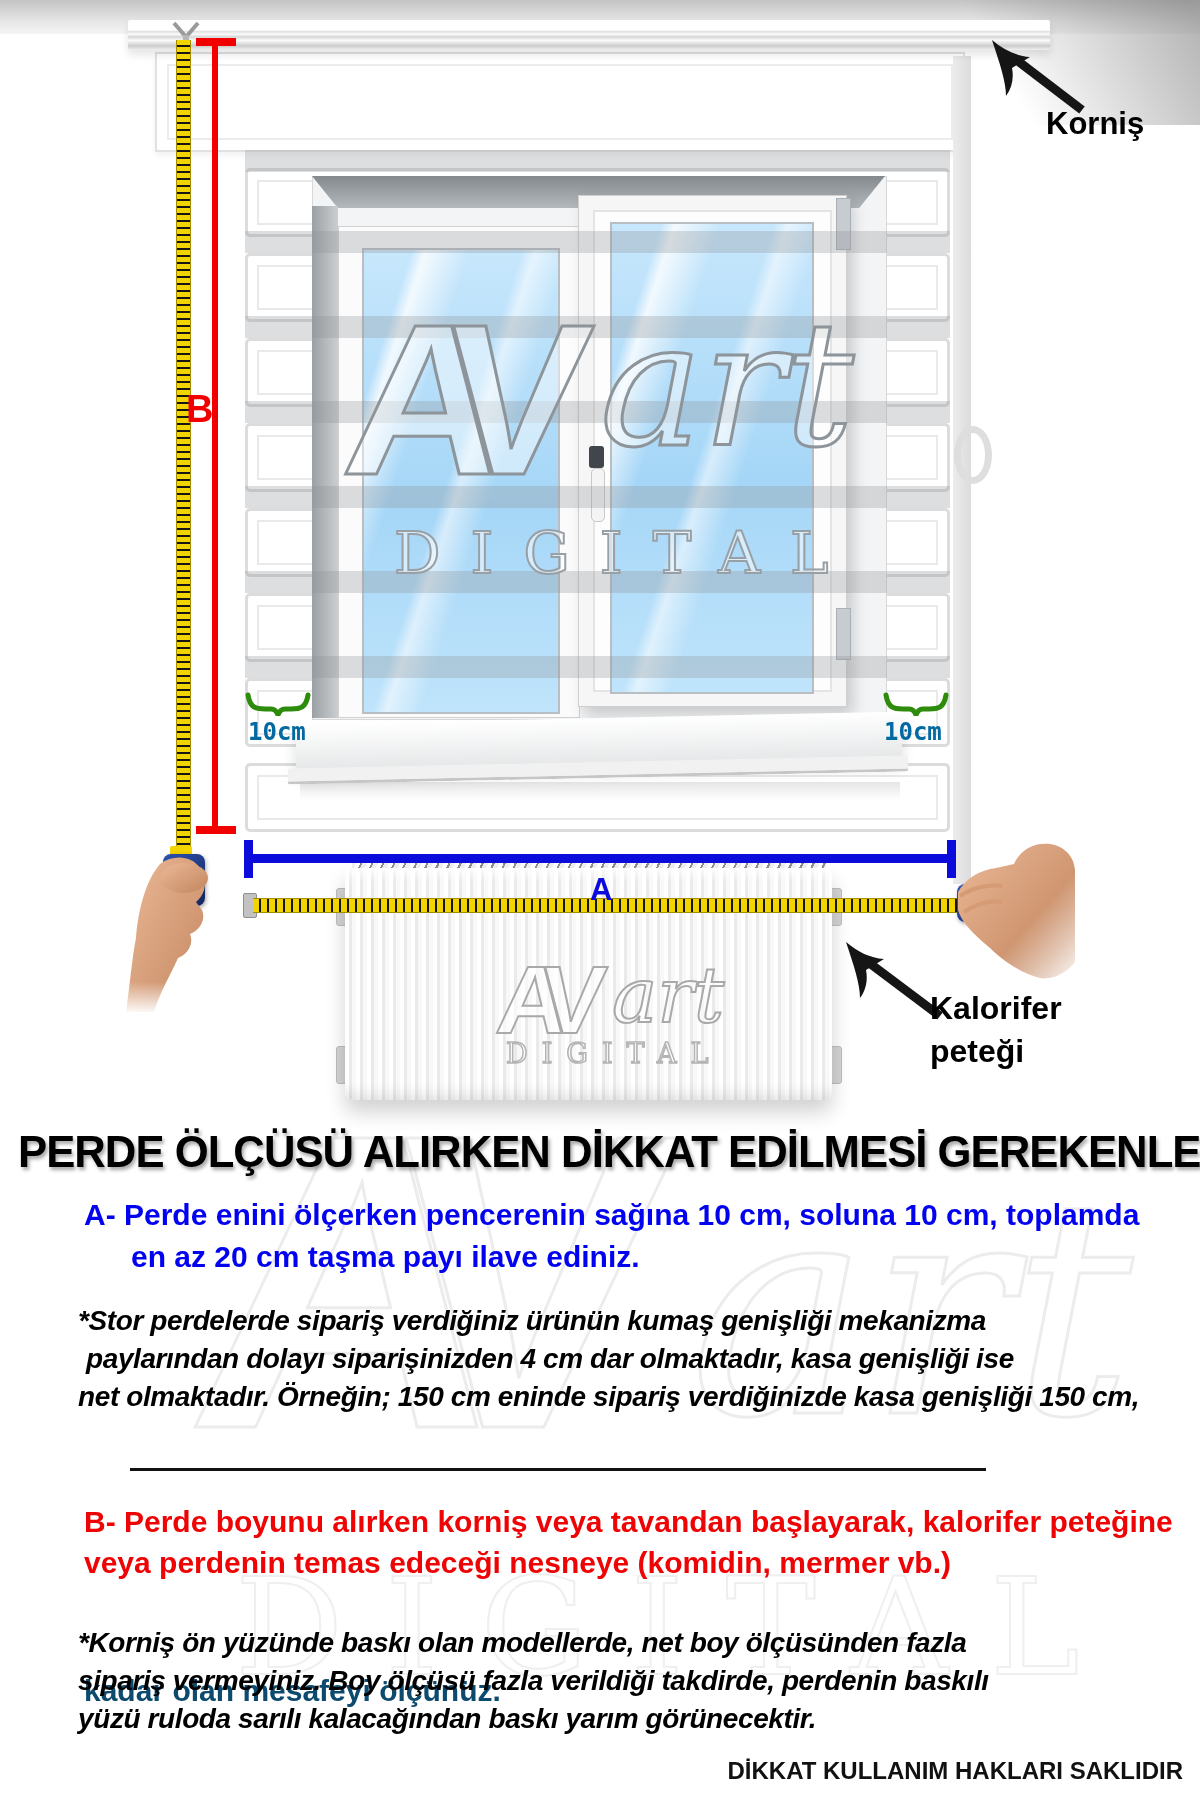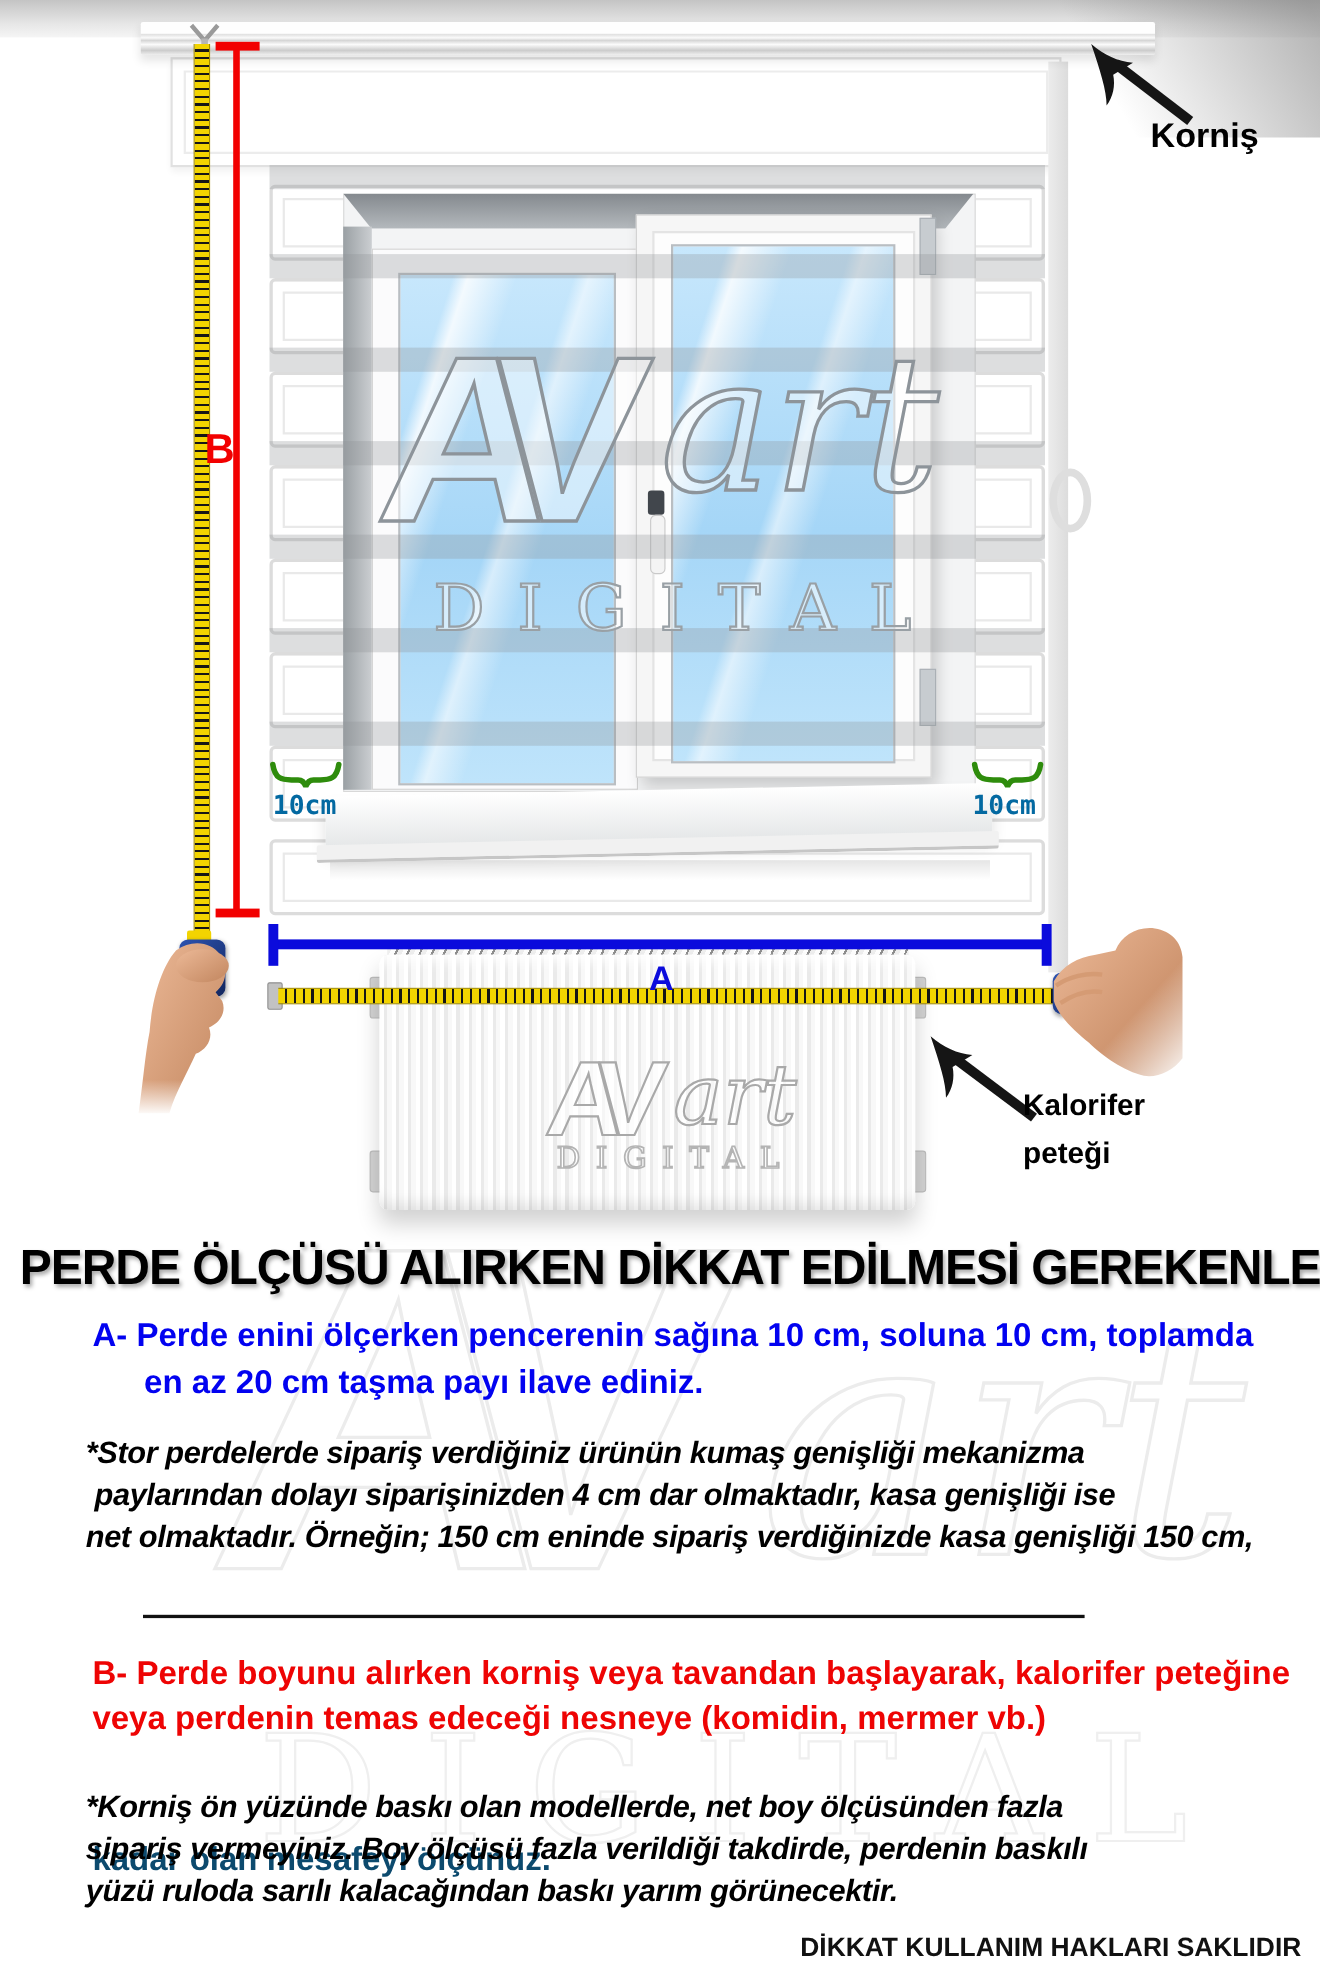--- a/index.html
+++ b/index.html
@@ -88,21 +88,21 @@
     background:repeating-linear-gradient(90deg,#ffffff 0 4px,#eaeaea 4px 7px,#f8f8f8 7px 11px);
     box-shadow:0 12px 20px rgba(0,0,0,0.18),inset 0 14px 12px -8px rgba(255,255,255,0.95),inset 0 -16px 14px -10px rgba(0,0,0,0.10);}
   .rad-bracket{width:11px;height:36px;background:#d4d4d4;border:1px solid #bdbdbd;border-radius:3px;z-index:3;}
 
   
   .lbl{color:#000;font-weight:bold;z-index:10;white-space:nowrap;}
   .lbl-a{left:590px;top:872px;font-size:31px;color:#0b0bdc;}
   .lbl-b{left:186px;top:388px;font-size:38px;color:#f20000;}
   .lbl-10cm{font-family:"DejaVu Sans Mono",monospace;font-weight:600;font-size:24px;color:#0369a1;z-index:10;white-space:nowrap;}
   .lbl-kornis{left:1046px;top:106px;font-size:31px;}
-  .lbl-kal{left:930px;font-size:27px;}
+  .lbl-kal{left:930px;font-size:32px;}
   .title{left:0;width:1200px;top:1126px;text-align:center;font-size:45px;font-weight:bold;color:#000;
     letter-spacing:-1px;transform:scaleX(0.97);text-shadow:2px 3px 4px rgba(0,0,0,0.35);z-index:10;white-space:nowrap;}
   .txtline{white-space:nowrap;z-index:10;}
   .sec-line{font-size:30px;font-weight:bold;}
   .par-line{font-size:28px;font-weight:bold;font-style:italic;color:#000;letter-spacing:-0.4px;}
   .divider{left:130px;top:1468px;width:856px;height:3px;background:#111;z-index:10;}
   .footer{right:17px;top:1757px;font-size:24px;font-weight:bold;color:#111;z-index:10;white-space:nowrap;}
   svg{display:block;}
 </style>
 </head>

